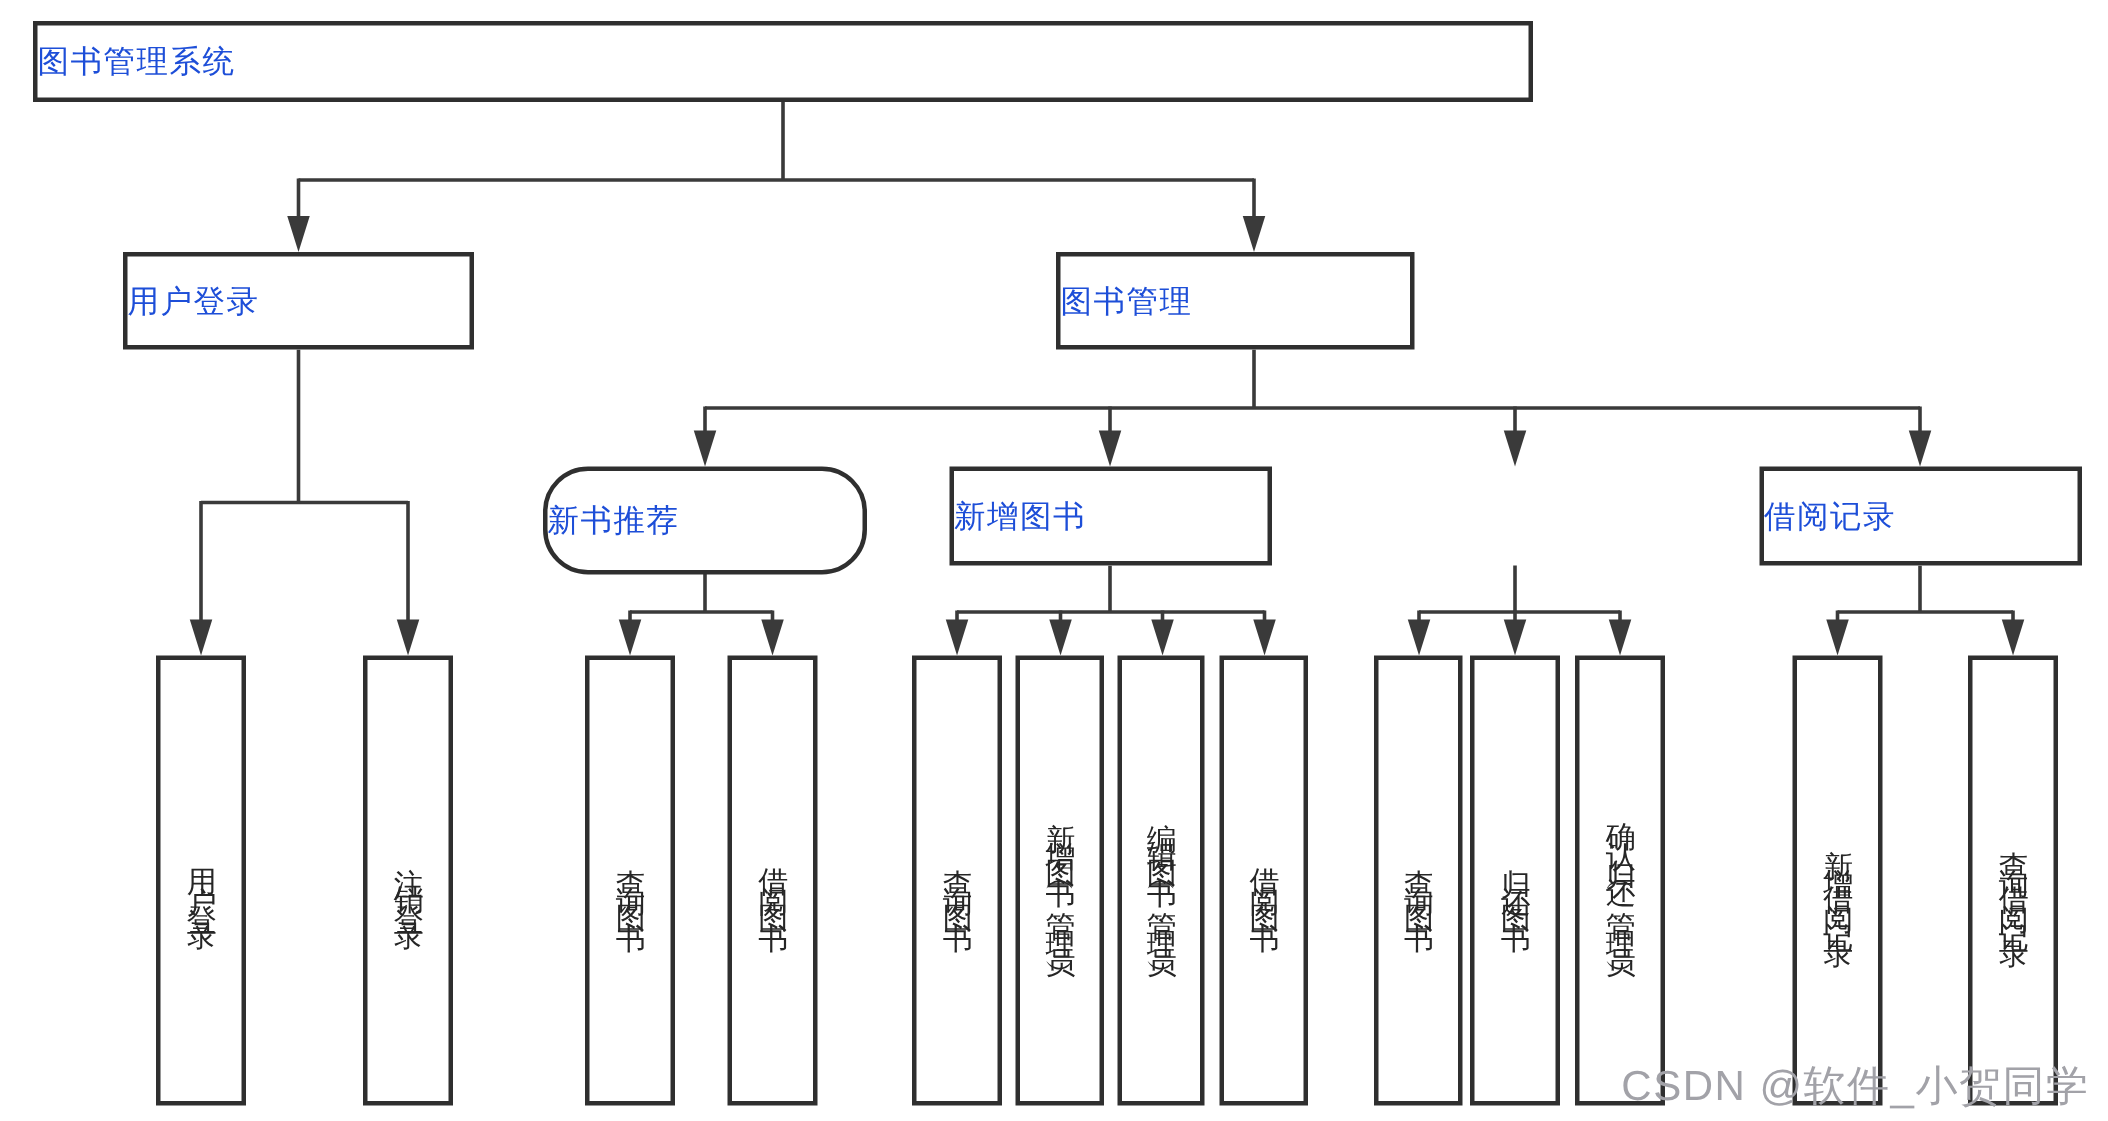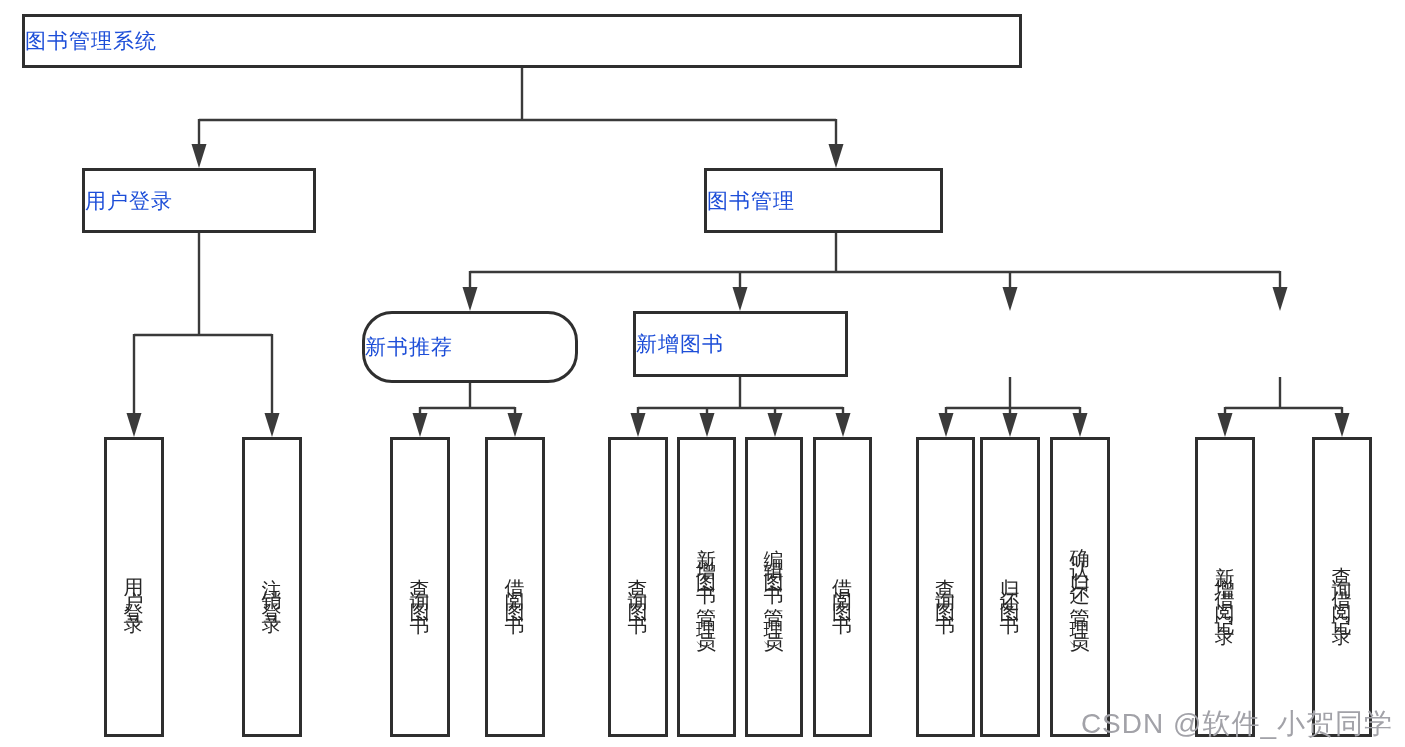--- a/index.html
+++ b/index.html
@@ -105,20 +105,23 @@
   <div class="box" style="left:704px;top:168px;width:239px;height:65px;">
     <span>图书管理</span>
   </div>
 
   <div class="box" style="left:362px;top:311px;width:216px;height:72px;border-radius:30px;">
     <span>新书推荐</span>
   </div>
   <div class="box" style="left:633px;top:311px;width:215px;height:66px;">
     <span>新增图书</span>
   </div>
+  <div class="box" style="left:1173px;top:311px;width:215px;height:66px;">
+    <span>借阅记录</span>
+  </div>
 
   <div class="vbox" style="left:104px;top:437px;width:60px;height:300px;">
     <span class="vtext">用户登录</span>
   </div>
   <div class="vbox" style="left:242px;top:437px;width:60px;height:300px;">
     <span class="vtext">注销登录</span>
   </div>
 
   <div class="vbox" style="left:390px;top:437px;width:60px;height:300px;">
     <span class="vtext">查询图书</span>

